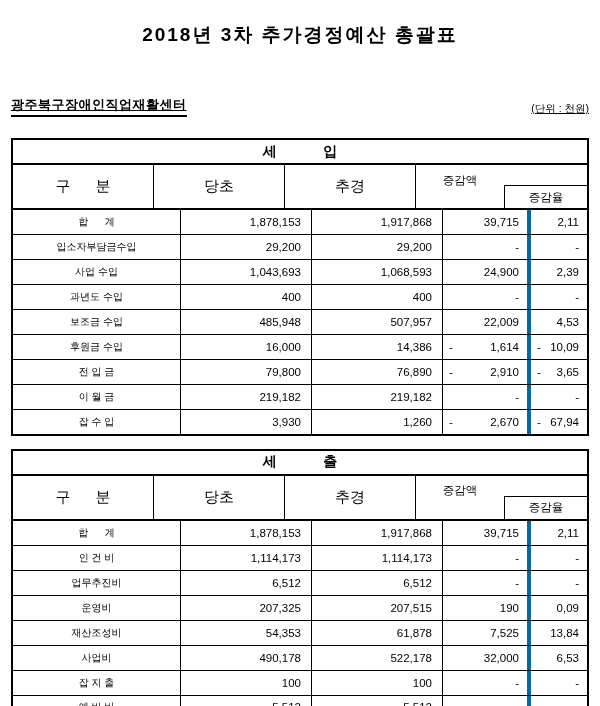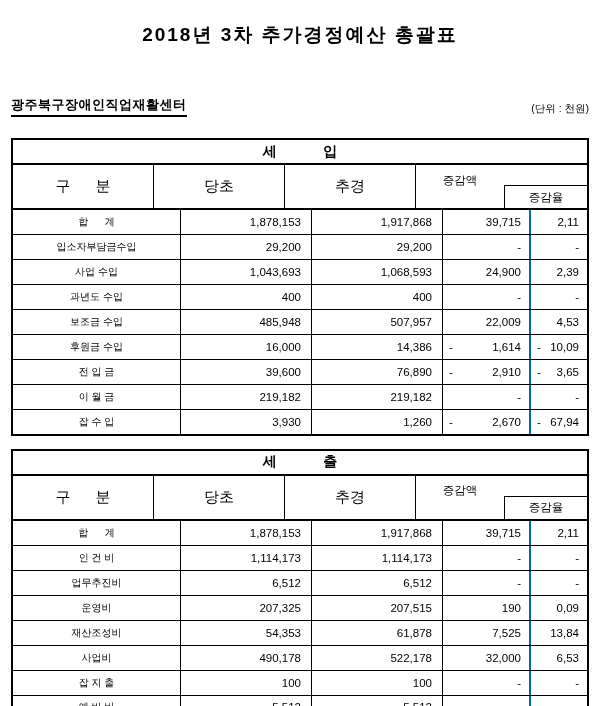--- a/index.html
+++ b/index.html
@@ -20,20 +20,21 @@
     margin-top: 6px;
     white-space: pre;
   }
 
   .org-row {
     display: flex;
     justify-content: space-between;
     align-items: flex-end;
     margin-top: 48px;
     margin-bottom: 19px;
+    text-decoration: underline;
   }
   .org-name {
     font-size: 13px;
     font-weight: bold;
     letter-spacing: 0.5px;
     border-bottom: 2px solid #000;
     padding-bottom: 1px;
     white-space: pre;
   }
   .unit-note { font-size: 10.5px; padding-bottom: 1px; }
@@ -82,21 +83,21 @@
   .row { display: flex; height: 25px; border-bottom: 1.5px solid #000; }
   .rows .row:last-child { border-bottom: none; height: 23.5px; }
   .cell { display: flex; align-items: center; font-size: 11.5px; }
   .c1 {
     width: 168px; border-right: 1px solid #000;
     justify-content: center;
     font-size: 10px;
     white-space: pre;
   }
   .c2, .c3 { width: 131px; border-right: 1px solid #000; justify-content: flex-end; padding-right: 10px; }
-  .c4 { width: 88px; border-right: 2px solid #0369a1; }
+  .c4 { width: 88px; border-right: 4px solid #0369a1; }
   .c5 { flex: 1; }
   .c4, .c5 { justify-content: space-between; padding: 0 8px 0 6px; }
   .sign { min-width: 0; }
   .val { text-align: right; }
 </style>
 </head>
 <body>
 
 <div class="page">
 
@@ -201,21 +202,21 @@
             <span class="val">1,614</span>
           </div>
           <div class="cell c5">
             <span class="sign">-</span>
             <span class="val">10,09</span>
           </div>
         </div>
 
         <div class="row">
           <div class="cell c1">전 입 금</div>
-          <div class="cell c2">39,600</div>
+          <div class="cell c2">79,800</div>
           <div class="cell c3">76,890</div>
           <div class="cell c4">
             <span class="sign">-</span>
             <span class="val">2,910</span>
           </div>
           <div class="cell c5">
             <span class="sign">-</span>
             <span class="val">3,65</span>
           </div>
         </div>

